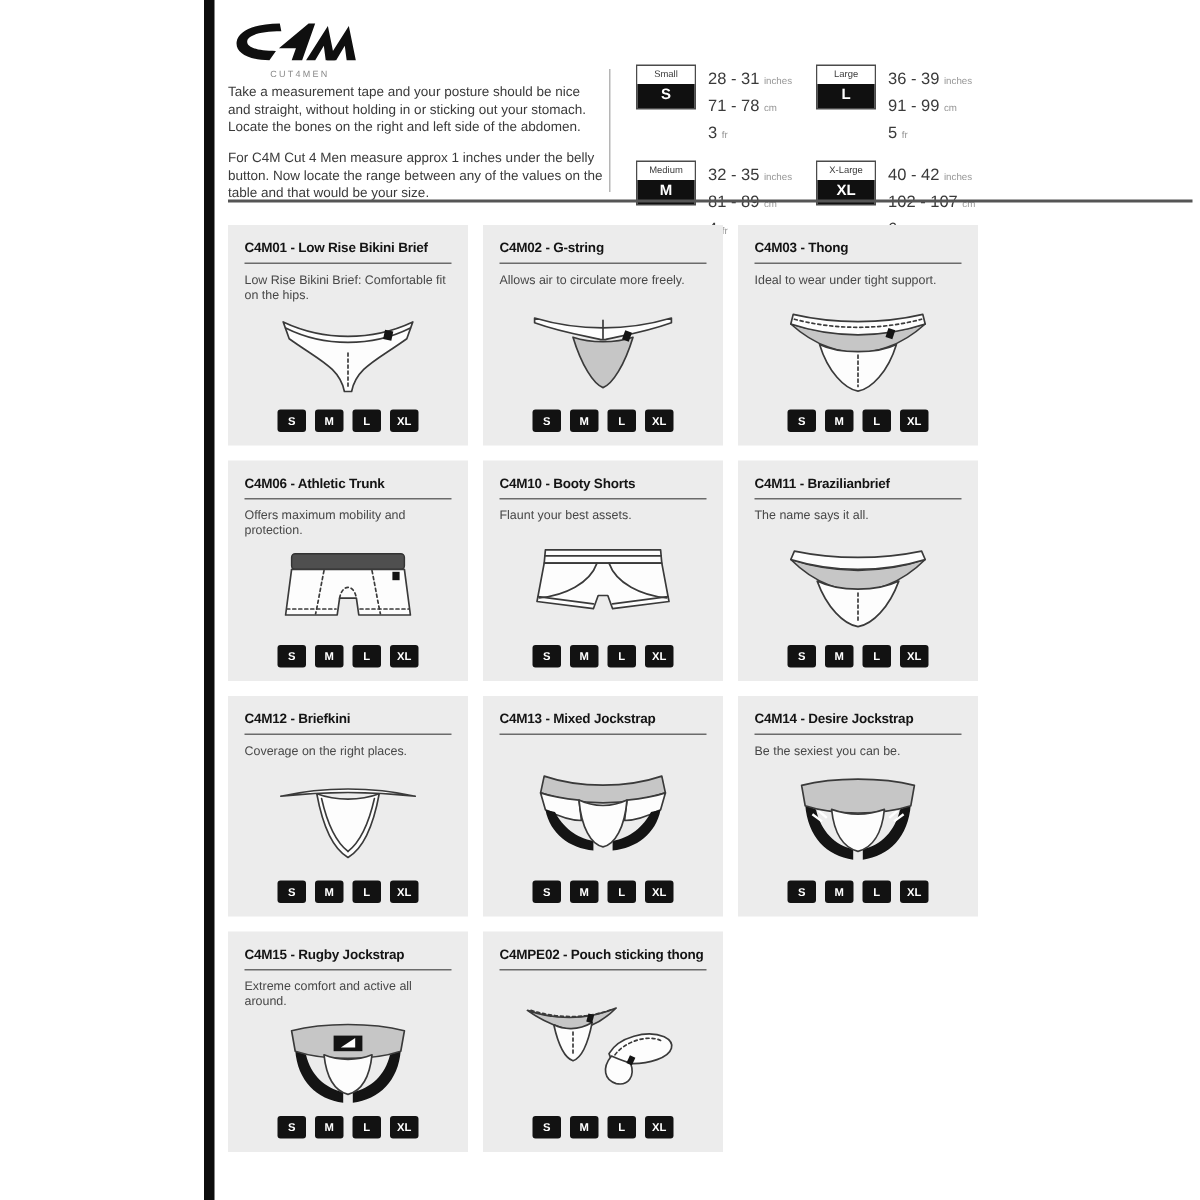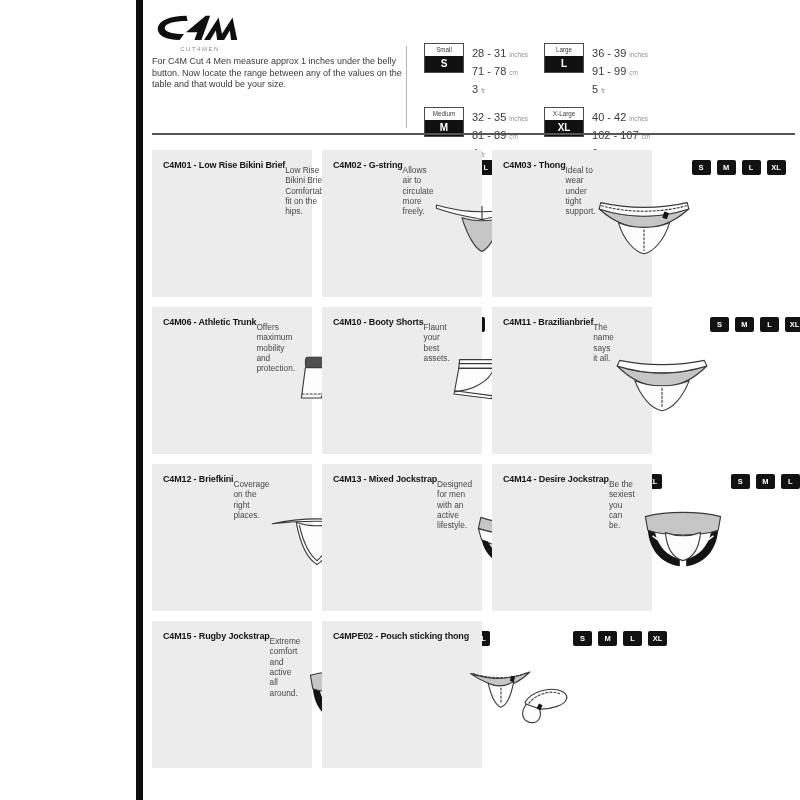--- a/index.html
+++ b/index.html
@@ -24,21 +24,21 @@
   .szbox .ltr{display:block;background:#101010;color:#fff;font-weight:bold;font-size:10px;text-align:center;height:16px;line-height:16px;}
   .wvals{margin-left:8px;line-height:1.12;white-space:nowrap;}
   .wvals .num{font-size:11px;color:#3a3a3a;}
   .wvals .unit{font-size:6.5px;color:#969696;margin-left:3px;}
   .hrule{position:absolute;left:152px;top:133px;width:643px;height:2px;background:#555;}
 
   
   .grid{position:absolute;left:152px;top:150px;display:grid;
         grid-template-columns:repeat(3,160px);grid-auto-rows:147px;gap:10px 10px;}
   .card{background:#ececec;box-sizing:border-box;padding:10px 11px 7px 11px;
-        display:flex;flex-direction:row;}
+        display:flex;flex-direction:column;}
   .card-title{font-size:9px;font-weight:bold;color:#141414;letter-spacing:-.15px;white-space:nowrap;}
   .card-rule{height:1px;background:#6b6b6b;margin-top:5px;}
   .card-desc{font-size:8.3px;color:#474747;line-height:1.25;margin-top:5px;}
   .card-illu{flex:1;display:flex;align-items:center;justify-content:center;min-height:0;}
   .card-illu svg{height:64px;max-width:136px;}
   .card-sizes{display:flex;justify-content:center;gap:6px;padding-bottom:2px;}
   .szbtn{min-width:15px;height:15px;padding:0 2px;background:#121212;color:#fff;border-radius:2px;
          font-size:7.5px;font-weight:bold;display:flex;align-items:center;justify-content:center;}
 
   
@@ -61,20 +61,21 @@
         <path d="M56,3 L36,22 L49,22 L47,31 L55,31 L61,3 Z"></path>
         <path d="M58,31 L71,5 L80,31 L73,31 L70,20 L65,31 Z"></path>
         <path d="M74,31 L87,5 L96,31 L89,31 L86,20 L81,31 Z"></path>
       </g>
     </svg>
     <span class="sr">C4M</span>
     <div class="logo-sub">CUT4MEN</div>
   </div>
 
   <div class="intro">
+    <p>Take a measurement tape and your posture should be nice and straight, without holding in or sticking out your stomach. Locate the bones on the right and left side of the abdomen.</p>
     <p>For C4M Cut 4 Men measure approx 1 inches under the belly button. Now locate the range between any of the values on the table and that would be your size.</p>
   </div>
 
   <div class="vdiv"></div>
 
   <div class="waist">
     <div class="waist-grid">
       <div class="waist-col">
         <div class="wentry">
           <div class="szbox">
@@ -276,21 +277,20 @@
         <span class="szbtn">S</span>
         <span class="szbtn">M</span>
         <span class="szbtn">L</span>
         <span class="szbtn">XL</span>
       </div>
     </div>
 
     <div class="card">
       <div class="card-title">C4M13 - Mixed Jockstrap</div>
       <div class="card-rule"></div>
-      <div class="card-desc">Designed for men with an active lifestyle.</div>
       <div class="card-illu">
         <svg viewBox="0 0 120 80">
           <path class="i-fg" d="M11,13 C40,23 80,23 109,13 L112,27 C80,38 40,38 8,27 Z"></path>
           <path class="i-fw" d="M8,27 L12,41 C26,48 36,50 42,50 L40,33 C29,32 17,30 8,27 Z"></path>
           <path class="i-fw" d="M112,27 L108,41 C94,48 84,50 78,50 L80,33 C91,32 103,30 112,27 Z"></path>
           <path class="i-bk" d="M12,41 C16,61 32,73 52,75 L52,67 C38,65 26,55 20,43 Z"></path>
           <path class="i-bk" d="M108,41 C104,61 88,73 68,75 L68,67 C82,65 94,55 100,43 Z"></path>
           <path class="i-fw" d="M40,33 C42,56 50,70 60,72 C70,70 78,56 80,33 C68,39 52,39 40,33 Z"></path>
         </svg>
       </div>

